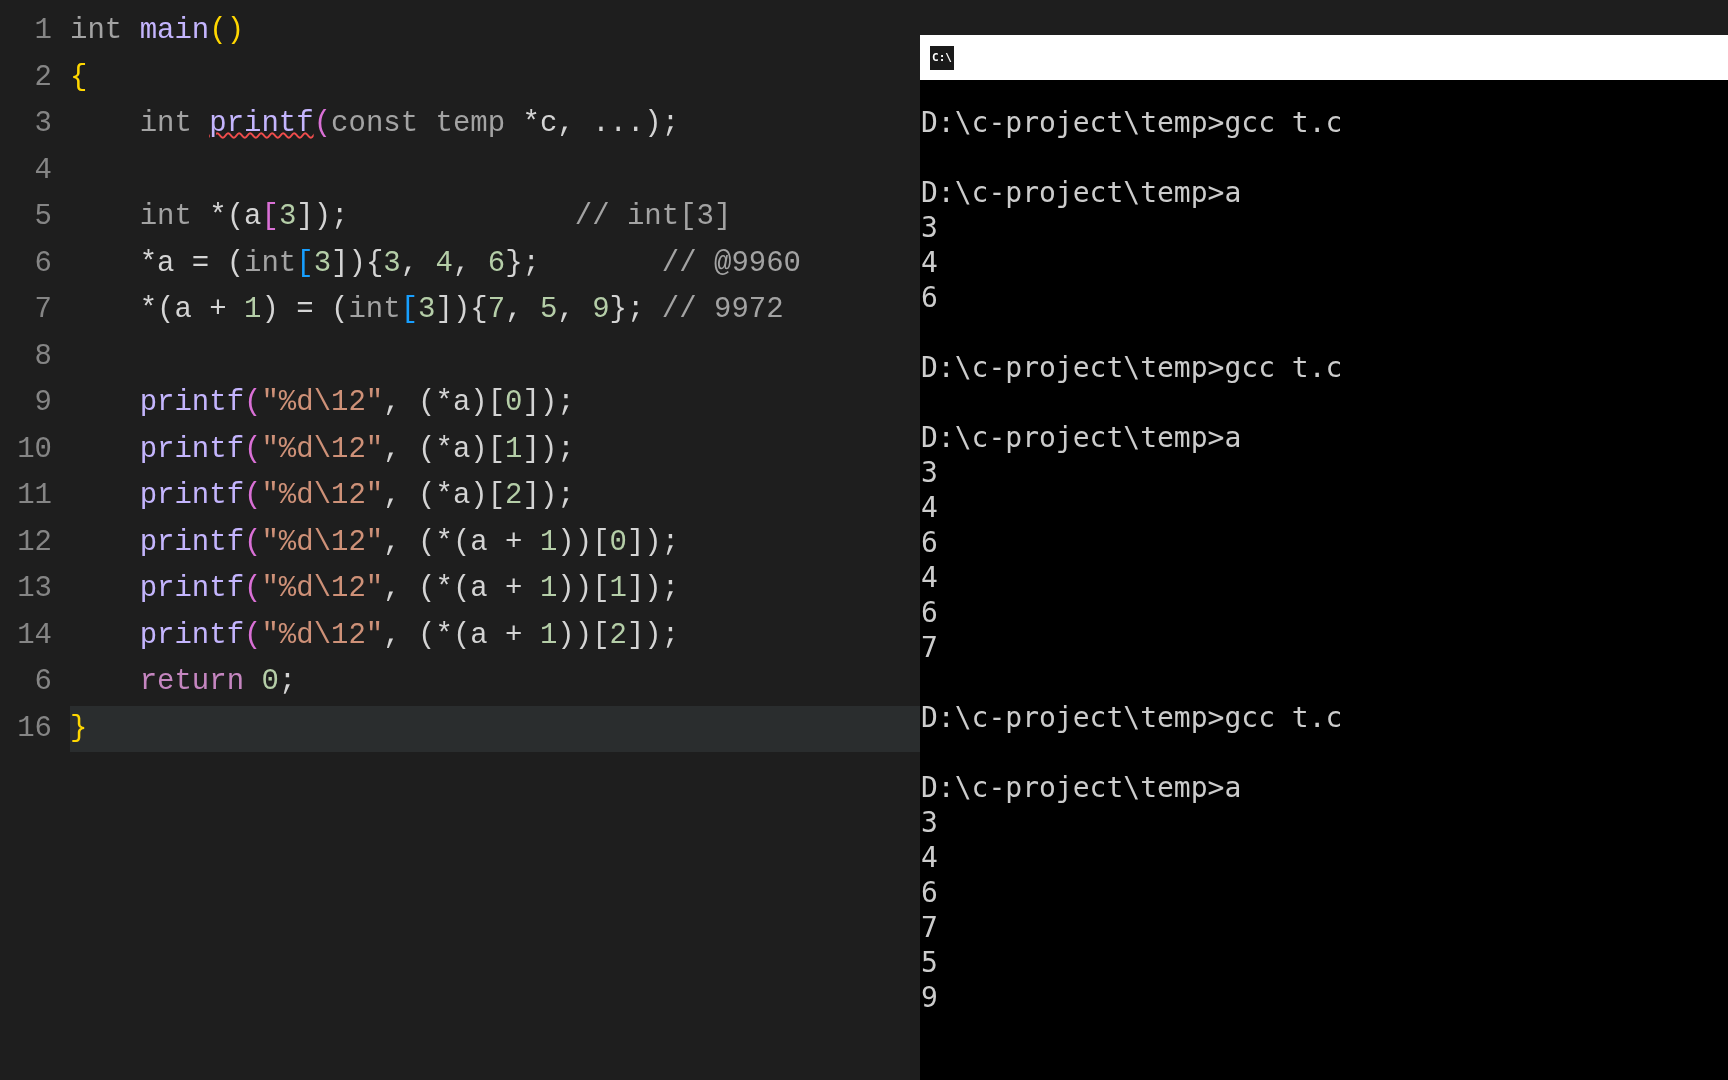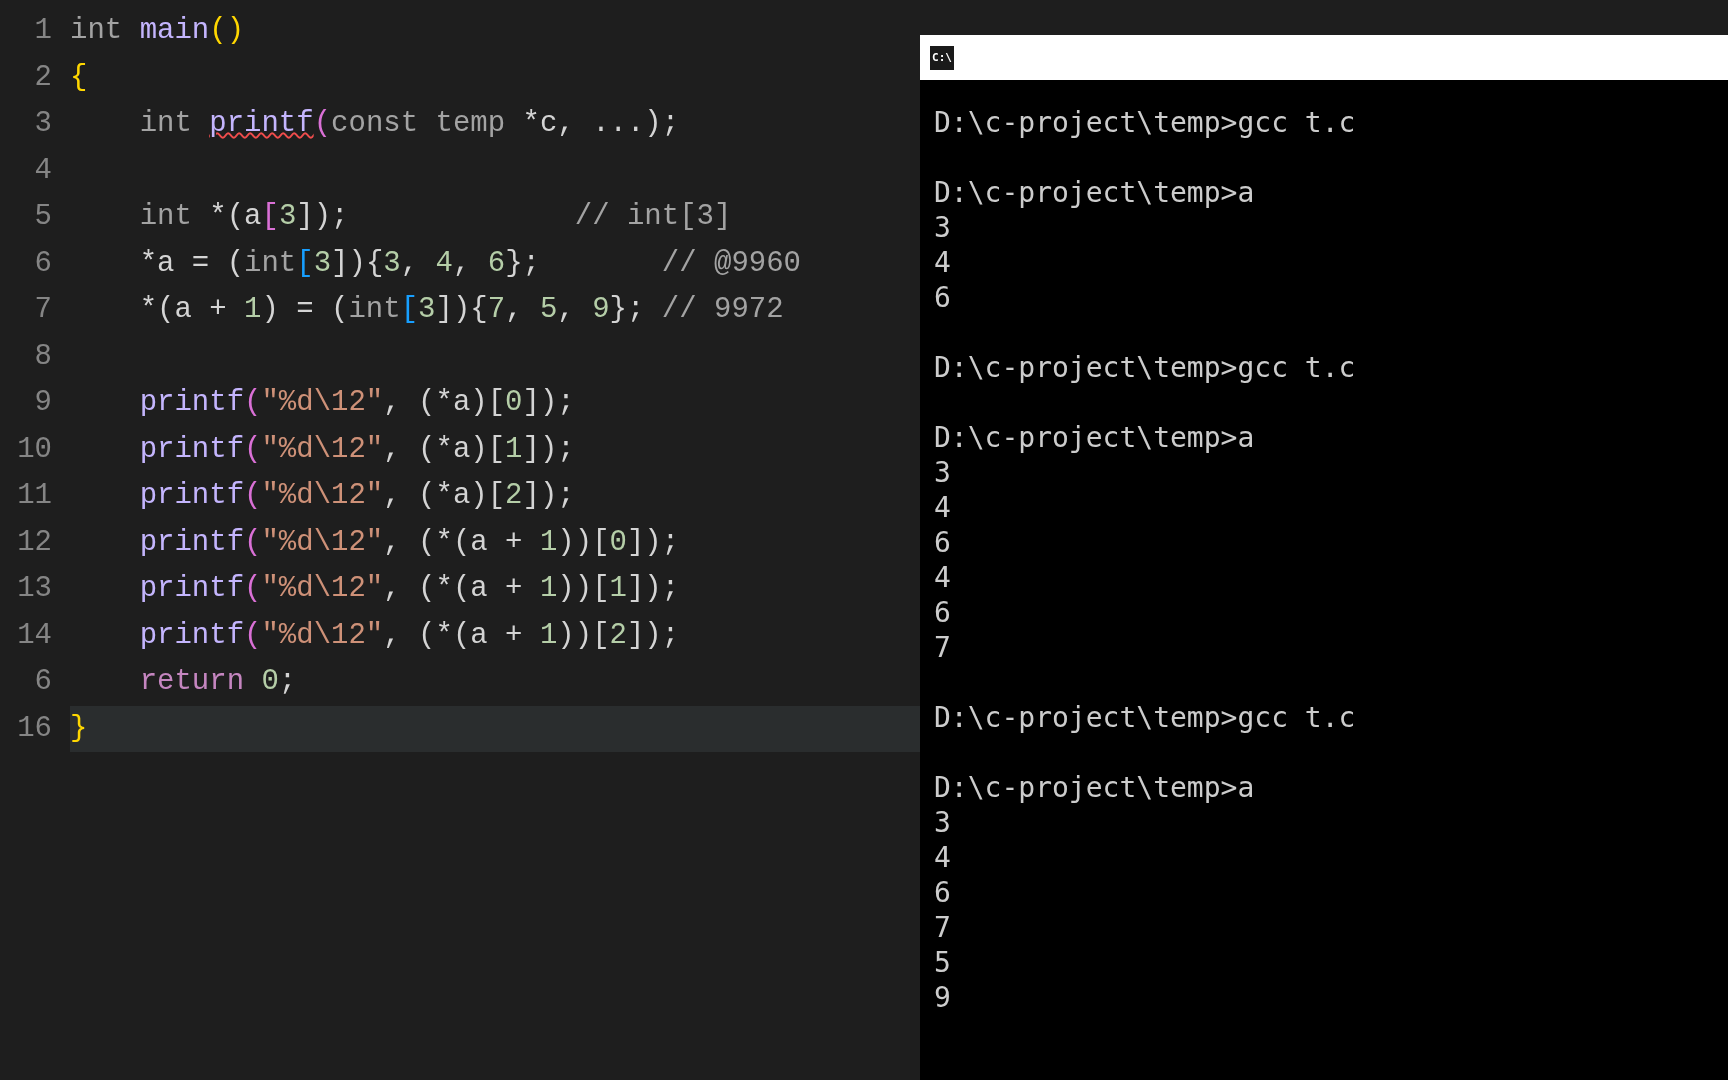--- a/index.html
+++ b/index.html
@@ -87,21 +87,21 @@
       font-size: 11px;
       font-weight: bold;
       font-family: monospace;
     }
     .term-title {
       font-size: 27px;
       color: #000;
       font-family: 'Segoe UI', Arial, sans-serif;
     }
     .term-body {
-      padding: 25px 5px 5px 14px;
+      padding: 25px 5px 5px 1px;
       color: #cccccc;
       font-size: 28px;
       line-height: 35px;
       font-family: 'NSimSun', Consolas, monospace;
       white-space: pre;
     }
   </style>
 </head>
 <body>
 

